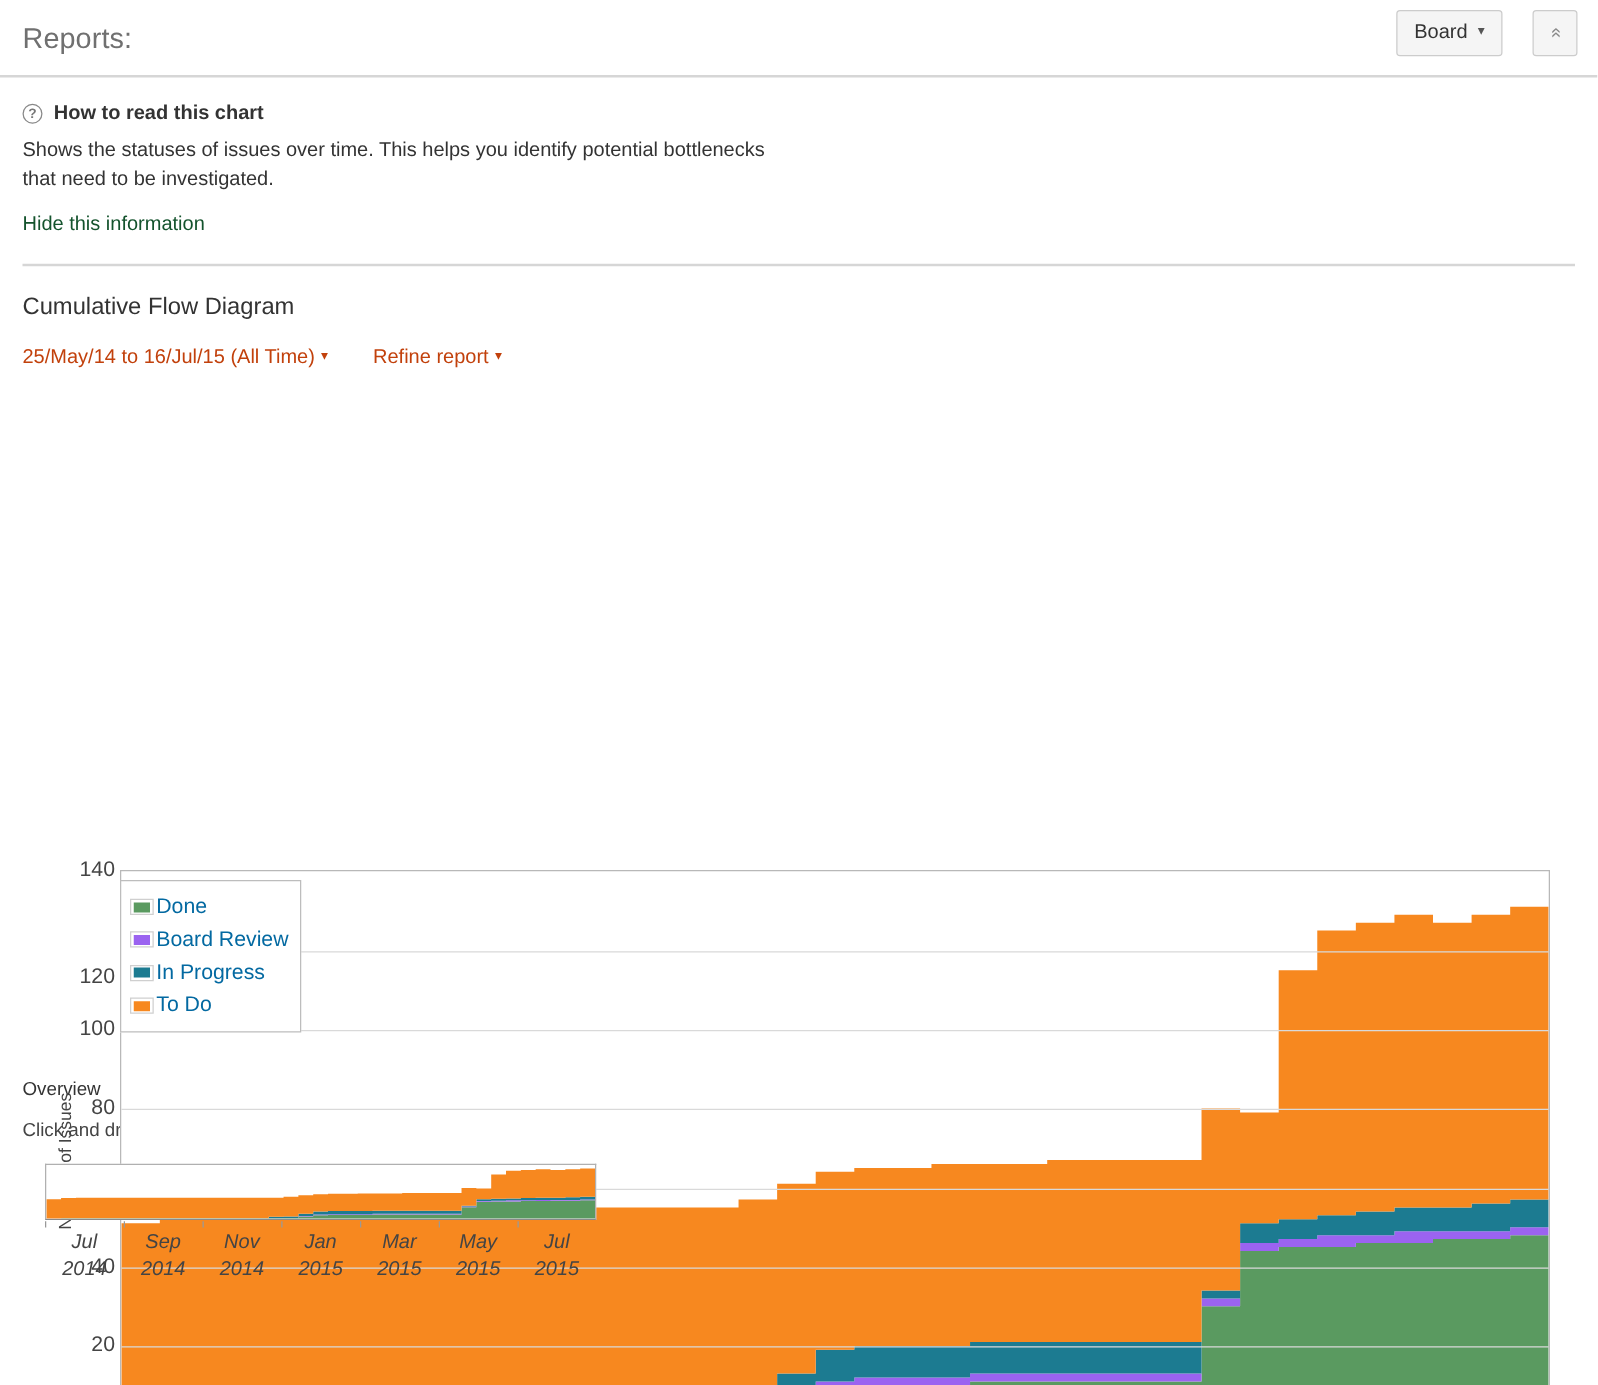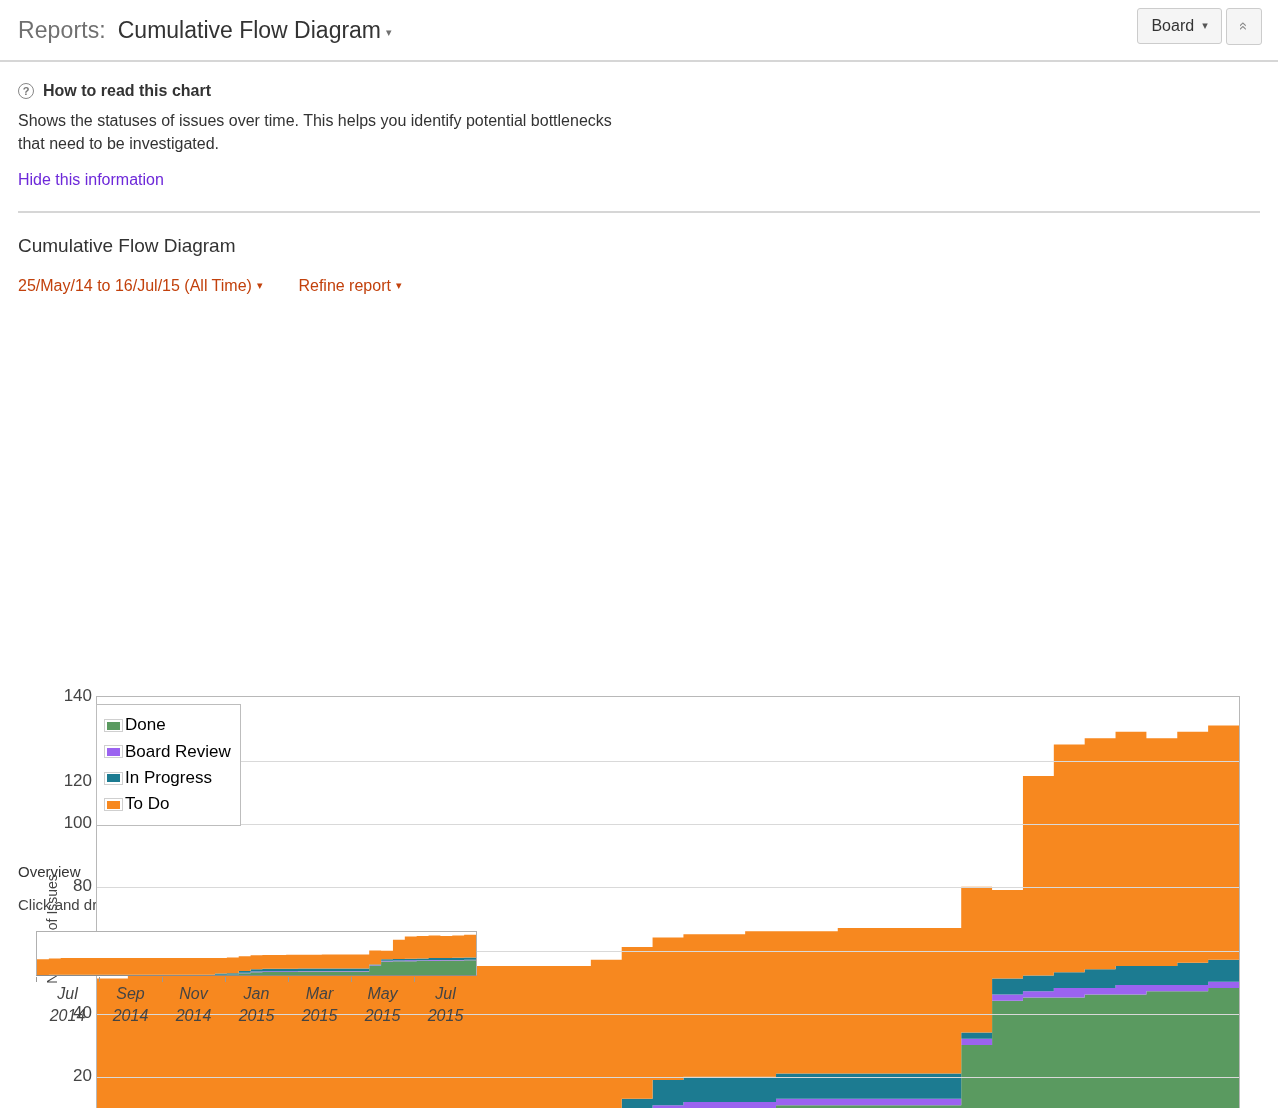--- a/index.html
+++ b/index.html
@@ -44,22 +44,21 @@
     font-size: 11px;
     color: #707070;
     position: relative;
     top: -2px;
   }
   .header-actions {
     position: absolute;
     right: 16px;
     top: 8px;
     display: flex;
-    gap: 4px;
-    align-items: center;
+    gap: 24px;
   }
   .btn {
     background: #f5f5f5;
     border: 1px solid #cccccc;
     border-radius: 3px;
     font-size: 16px;
     color: #333333;
     font-family: "Liberation Sans", sans-serif;
     padding: 8px 13px;
     line-height: 1.1;
@@ -107,21 +106,21 @@
   .info-body {
     font-size: 16px;
     line-height: 1.45;
     color: #333;
     max-width: 600px;
     margin: 0 0 16px 0;
   }
   .hide-link {
     display: inline-block;
     font-size: 16px;
-    color: #6d28d9;
+    color: #14532d;
     text-decoration: none;
     cursor: pointer;
     margin-bottom: 22px;
   }
   .divider {
     margin: 0 18px;
     height: 2px;
     background: #d6d6d6;
   }
 
@@ -204,21 +203,21 @@
     background: #ffffff;
     border: 1px solid #bdbdbd;
     padding: 7px 9px 7px 7px;
     z-index: 5;
   }
   .legend-row {
     display: flex;
     align-items: center;
     gap: 2px;
     font-size: 17px;
-    color: #000000;
+    color: #0369a1;
     line-height: 1.55;
     white-space: nowrap;
   }
   .swatch-outer {
     width: 19px; height: 13px;
     border: 1px solid #cfcfcf;
     background: #fff;
     display: inline-flex;
     align-items: center;
     justify-content: center;
@@ -258,23 +257,20 @@
   }
   .ov-label span { display: block; }
   svg { display: block; }
 </style>
 </head>
 <body>
 
 <div class="page-header">
   <div class="header-title-wrap">
     <span class="reports-label">Reports:</span>
-    <span>
-      <span class="report-name">Cumulative Flow Diagram</span><span class="caret-small">▾</span>
-    </span>
   </div>
   <div class="header-actions">
     <button class="btn">
       <span>Board</span>
       <span class="caret-dn">▾</span>
     </button>
     <button class="btn btn-icon">
       <span style="transform:rotate(90deg);display:inline-block;">«</span>
     </button>
   </div>

